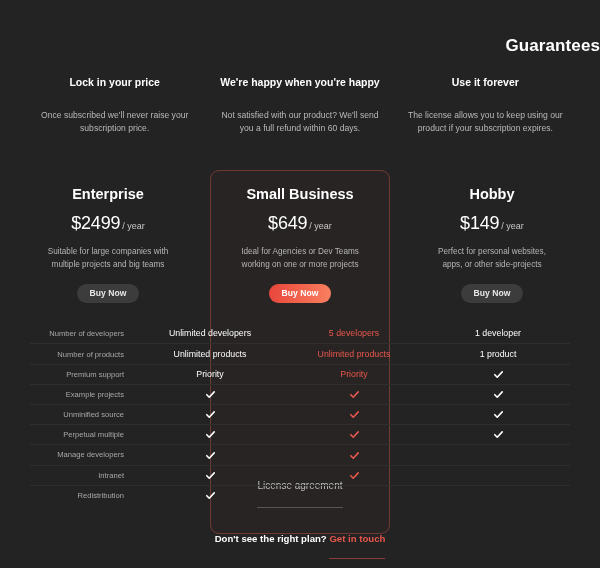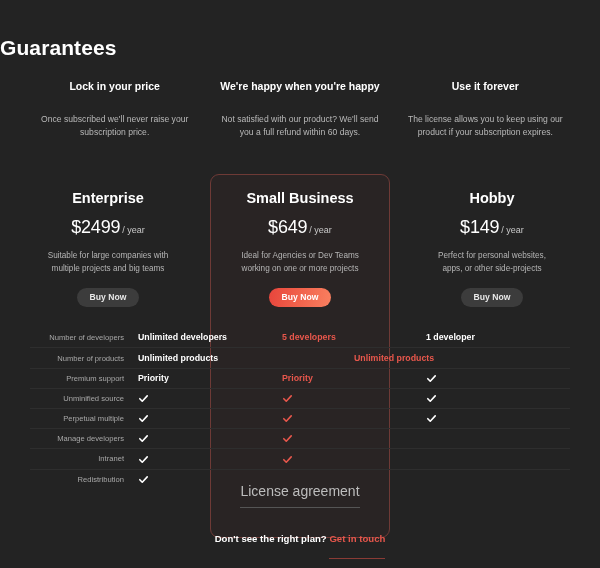--- a/index.html
+++ b/index.html
@@ -19,22 +19,22 @@
 
   .page {
     position: relative;
     width: 600px;
     height: 568px;
     background: #232323;
   }
 
   
   .guarantees-title {
-    text-align: left;
-    font-size: 21px;
+    text-align: right;
+    font-size: 17px;
     font-weight: bold;
     color: #ffffff;
     padding-top: 36px;
     letter-spacing: 0.1px;
   }
 
   .guarantees-row {
     display: flex;
     padding: 20px 22px 0 22px;
   }
@@ -166,22 +166,23 @@
     flex: 0 0 108px;
     text-align: right;
     padding-right: 14px;
     font-size: 7.6px;
     color: #a8a8a8;
     white-space: nowrap;
   }
 
   .tcell {
     flex: 1 1 0;
+    text-align: center;
     font-size: 8.8px;
-    font-weight: bold;
+    font-weight: normal;
     color: #ffffff;
     white-space: nowrap;
   }
 
   .tcell.accent { color: #e8574c; }
 
   .check {
     display: inline-block;
     width: 11px;
     height: 11px;
@@ -195,25 +196,25 @@
     position: absolute;
     left: 0;
     right: 0;
     bottom: 0;
     text-align: center;
     padding-bottom: 24px;
   }
 
   .license-link {
     display: inline-block;
-    font-size: 14px;
+    font-size: 10px;
     color: #bdbdbd;
     text-decoration: none;
     border-bottom: 1px solid #555;
-    padding-bottom: 8px;
+    padding-bottom: 16px;
     margin-bottom: 25px;
     cursor: pointer;
   }
 
   .contact-line {
     font-size: 9.6px;
     font-weight: bold;
     color: #ffffff;
   }
 
@@ -292,25 +293,38 @@
       <div class="trow">
         <div class="tlabel">Number of developers</div>
         <div class="tcell">Unlimited developers</div>
         <div class="tcell accent">5 developers</div>
         <div class="tcell">1 developer</div>
       </div>
       <div class="trow">
         <div class="tlabel">Number of products</div>
         <div class="tcell">Unlimited products</div>
         <div class="tcell accent">Unlimited products</div>
+        <div class="tcell">1 product</div>
       </div>
       <div class="trow">
         <div class="tlabel">Premium support</div>
         <div class="tcell">Priority</div>
         <div class="tcell accent">Priority</div>
+        <div class="tcell"><span class="check"><svg viewBox="0 0 16 16" xmlns="http://www.w3.org/2000/svg">
+              <path d="M2.6 8.3 L6.2 12.0 L13.4 4.2" fill="none" stroke="#ffffff" stroke-width="2.3" stroke-linecap="round" stroke-linejoin="round"></path>
+            </svg></span></div>
+      </div>
+      <div class="trow">
+        <div class="tlabel">Example projects</div>
+        <div class="tcell"><span class="check"><svg viewBox="0 0 16 16" xmlns="http://www.w3.org/2000/svg">
+              <path d="M2.6 8.3 L6.2 12.0 L13.4 4.2" fill="none" stroke="#ffffff" stroke-width="2.3" stroke-linecap="round" stroke-linejoin="round"></path>
+            </svg></span></div>
+        <div class="tcell accent"><span class="check"><svg viewBox="0 0 16 16" xmlns="http://www.w3.org/2000/svg">
+              <path d="M2.6 8.3 L6.2 12.0 L13.4 4.2" fill="none" stroke="#e8574c" stroke-width="2.3" stroke-linecap="round" stroke-linejoin="round"></path>
+            </svg></span></div>
         <div class="tcell"><span class="check"><svg viewBox="0 0 16 16" xmlns="http://www.w3.org/2000/svg">
               <path d="M2.6 8.3 L6.2 12.0 L13.4 4.2" fill="none" stroke="#ffffff" stroke-width="2.3" stroke-linecap="round" stroke-linejoin="round"></path>
             </svg></span></div>
       </div>
       <div class="trow">
         <div class="tlabel">Unminified source</div>
         <div class="tcell"><span class="check"><svg viewBox="0 0 16 16" xmlns="http://www.w3.org/2000/svg">
               <path d="M2.6 8.3 L6.2 12.0 L13.4 4.2" fill="none" stroke="#ffffff" stroke-width="2.3" stroke-linecap="round" stroke-linejoin="round"></path>
             </svg></span></div>
         <div class="tcell accent"><span class="check"><svg viewBox="0 0 16 16" xmlns="http://www.w3.org/2000/svg">

